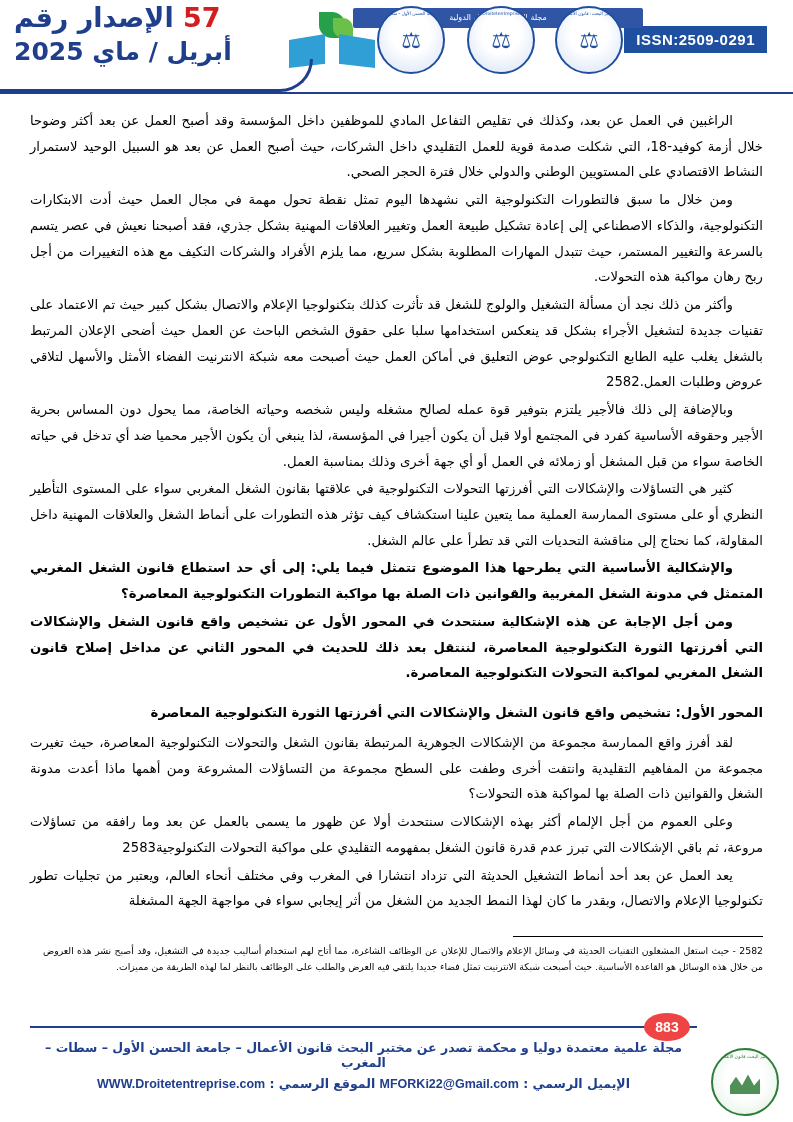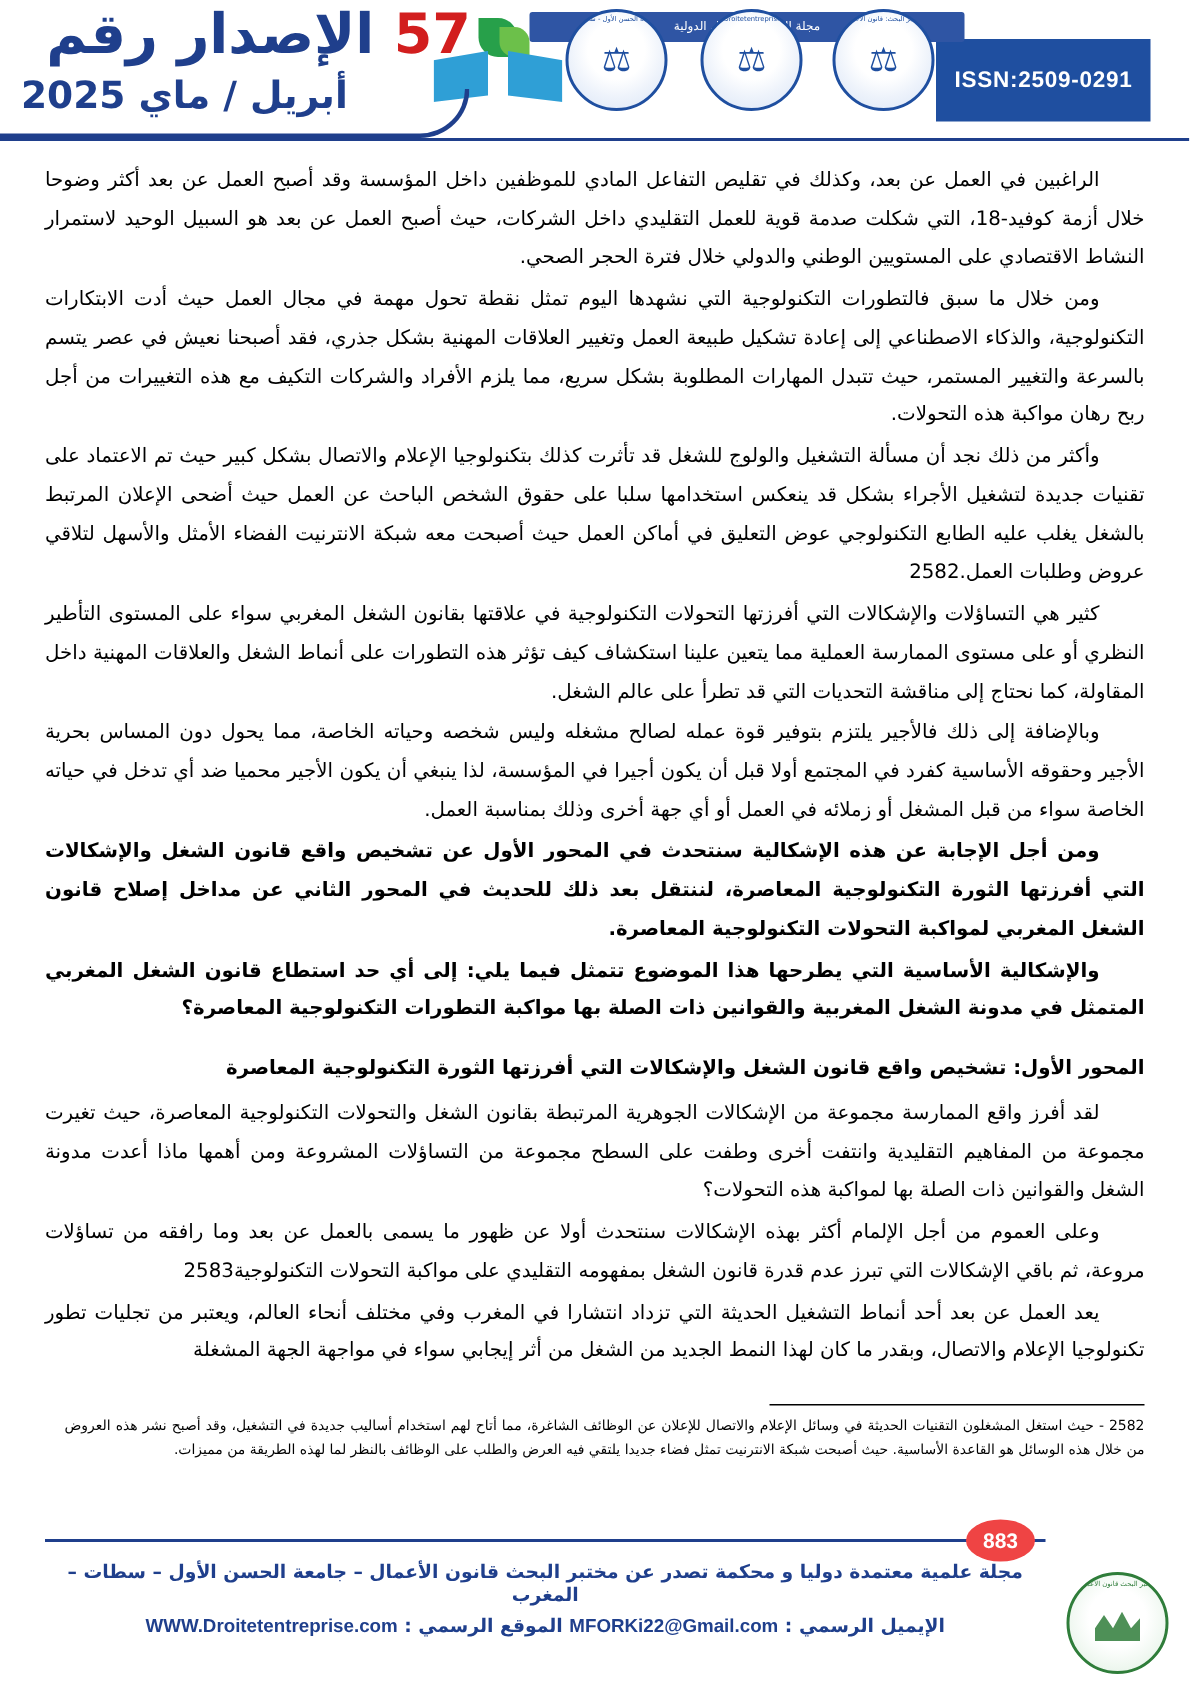--- a/index.html
+++ b/index.html
@@ -29,21 +29,21 @@
     background: #ffffff;
   }
   .issn-badge {
     position: absolute;
     top: 26px;
     right: 26px;
     background: #1f4fa0;
     color: #ffffff;
     font-size: 15px;
     font-weight: bold;
-    padding: 19px 12px;
+    padding: 5px 12px;
     letter-spacing: 0.5px;
     font-family: "Liberation Sans", sans-serif;
     white-space: nowrap;
   }
   .logo {
     position: absolute;
     top: 6px;
   }
   .logo-circle {
     width: 64px;
@@ -123,25 +123,25 @@
   }
 
   .issue-block {
     position: absolute;
     left: 14px;
     top: 2px;
     text-align: left;
     width: 300px;
   }
   .issue-line1 {
-    font-size: 37px;
+    font-size: 27px;
     font-weight: bold;
     color: #1f3f8c;
     direction: rtl;
-    text-align: right;
+    text-align: left;
     line-height: 1.15;
     white-space: nowrap;
   }
   .issue-line1 .num {
     color: #d21e1e;
   }
   .issue-line2 {
     margin-top: 4px;
     font-size: 25px;
     font-weight: bold;
@@ -337,24 +337,24 @@
       <div class="issue-line2">أبريل / ماي 2025</div>
     </div>
 
     <div class="header-swoosh"></div>
   </div>
 
   <div class="content">
     <p>الراغبين في العمل عن بعد، وكذلك في تقليص التفاعل المادي للموظفين داخل المؤسسة وقد أصبح العمل عن بعد أكثر وضوحا خلال أزمة كوفيد-18، التي شكلت صدمة قوية للعمل التقليدي داخل الشركات، حيث أصبح العمل عن بعد هو السبيل الوحيد لاستمرار النشاط الاقتصادي على المستويين الوطني والدولي خلال فترة الحجر الصحي.</p>
     <p>ومن خلال ما سبق فالتطورات التكنولوجية التي نشهدها اليوم تمثل نقطة تحول مهمة في مجال العمل حيث أدت الابتكارات التكنولوجية، والذكاء الاصطناعي إلى إعادة تشكيل طبيعة العمل وتغيير العلاقات المهنية بشكل جذري، فقد أصبحنا نعيش في عصر يتسم بالسرعة والتغيير المستمر، حيث تتبدل المهارات المطلوبة بشكل سريع، مما يلزم الأفراد والشركات التكيف مع هذه التغييرات من أجل ربح رهان مواكبة هذه التحولات.</p>
     <p>وأكثر من ذلك نجد أن مسألة التشغيل والولوج للشغل قد تأثرت كذلك بتكنولوجيا الإعلام والاتصال بشكل كبير حيث تم الاعتماد على تقنيات جديدة لتشغيل الأجراء بشكل قد ينعكس استخدامها سلبا على حقوق الشخص الباحث عن العمل حيث أضحى الإعلان المرتبط بالشغل يغلب عليه الطابع التكنولوجي عوض التعليق في أماكن العمل حيث أصبحت معه شبكة الانترنيت الفضاء الأمثل والأسهل لتلاقي عروض وطلبات العمل.2582</p>
+    <p>وبالإضافة إلى ذلك فالأجير يلتزم بتوفير قوة عمله لصالح مشغله وليس شخصه وحياته الخاصة، مما يحول دون المساس بحرية الأجير وحقوقه الأساسية كفرد في المجتمع أولا قبل أن يكون أجيرا في المؤسسة، لذا ينبغي أن يكون الأجير محميا ضد أي تدخل في حياته الخاصة سواء من قبل المشغل أو زملائه في العمل أو أي جهة أخرى وذلك بمناسبة العمل.</p>
     <p>كثير هي التساؤلات والإشكالات التي أفرزتها التحولات التكنولوجية في علاقتها بقانون الشغل المغربي سواء على المستوى التأطير النظري أو على مستوى الممارسة العملية مما يتعين علينا استكشاف كيف تؤثر هذه التطورات على أنماط  الشغل والعلاقات المهنية داخل المقاولة،  كما نحتاج إلى مناقشة التحديات التي قد تطرأ على عالم الشغل.</p>
-    <p>وبالإضافة إلى ذلك فالأجير يلتزم بتوفير قوة عمله لصالح مشغله وليس شخصه وحياته الخاصة، مما يحول دون المساس بحرية الأجير وحقوقه الأساسية كفرد في المجتمع أولا قبل أن يكون أجيرا في المؤسسة، لذا ينبغي أن يكون الأجير محميا ضد أي تدخل في حياته الخاصة سواء من قبل المشغل أو زملائه في العمل أو أي جهة أخرى وذلك بمناسبة العمل.</p>
+    <p class="bold">والإشكالية الأساسية التي يطرحها هذا الموضوع تتمثل فيما يلي: إلى أي حد استطاع قانون الشغل المغربي المتمثل في مدونة الشغل المغربية والقوانين ذات الصلة بها مواكبة التطورات التكنولوجية المعاصرة؟</p>
     <p class="bold">ومن أجل الإجابة عن هذه الإشكالية سنتحدث في المحور الأول عن تشخيص واقع قانون الشغل والإشكالات التي أفرزتها الثورة التكنولوجية المعاصرة، لننتقل بعد ذلك للحديث في المحور الثاني عن مداخل إصلاح قانون الشغل المغربي لمواكبة التحولات التكنولوجية المعاصرة.</p>
-    <p class="bold">والإشكالية الأساسية التي يطرحها هذا الموضوع تتمثل فيما يلي: إلى أي حد استطاع قانون الشغل المغربي المتمثل في مدونة الشغل المغربية والقوانين ذات الصلة بها مواكبة التطورات التكنولوجية المعاصرة؟</p>
     <p class="center-head">المحور الأول: تشخيص واقع قانون الشغل والإشكالات التي أفرزتها الثورة التكنولوجية المعاصرة</p>
     <p>لقد أفرز واقع الممارسة مجموعة من الإشكالات الجوهرية المرتبطة بقانون الشغل والتحولات التكنولوجية المعاصرة، حيث تغيرت مجموعة من المفاهيم التقليدية وانتفت أخرى وطفت على السطح مجموعة من التساؤلات المشروعة ومن أهمها ماذا أعدت مدونة الشغل والقوانين ذات الصلة بها لمواكبة هذه التحولات؟</p>
     <p>وعلى العموم من أجل الإلمام أكثر بهذه الإشكالات سنتحدث أولا عن ظهور ما يسمى بالعمل عن بعد وما رافقه من تساؤلات مروعة، ثم باقي الإشكالات التي تبرز عدم قدرة قانون الشغل بمفهومه التقليدي على مواكبة التحولات التكنولوجية2583</p>
     <p>يعد العمل عن بعد أحد أنماط التشغيل الحديثة التي تزداد انتشارا في المغرب وفي مختلف أنحاء العالم، ويعتبر من تجليات تطور تكنولوجيا الإعلام والاتصال، وبقدر ما كان لهذا النمط الجديد من الشغل من أثر إيجابي  سواء في مواجهة الجهة المشغلة</p>
   </div>
 
   <div class="footnote-area">
     <div class="footnote-rule"></div>
     <div class="footnote">2582 - حيث استغل المشغلون التقنيات الحديثة في وسائل الإعلام والاتصال للإعلان عن الوظائف الشاغرة، مما أتاح لهم استخدام أساليب جديدة في التشغيل، وقد أصبح نشر هذه العروض من خلال هذه الوسائل هو القاعدة الأساسية. حيث أصبحت شبكة الانترنيت تمثل فضاء جديدا يلتقي فيه العرض والطلب على الوظائف بالنظر لما لهذه الطريقة من مميزات.</div>
   </div>

